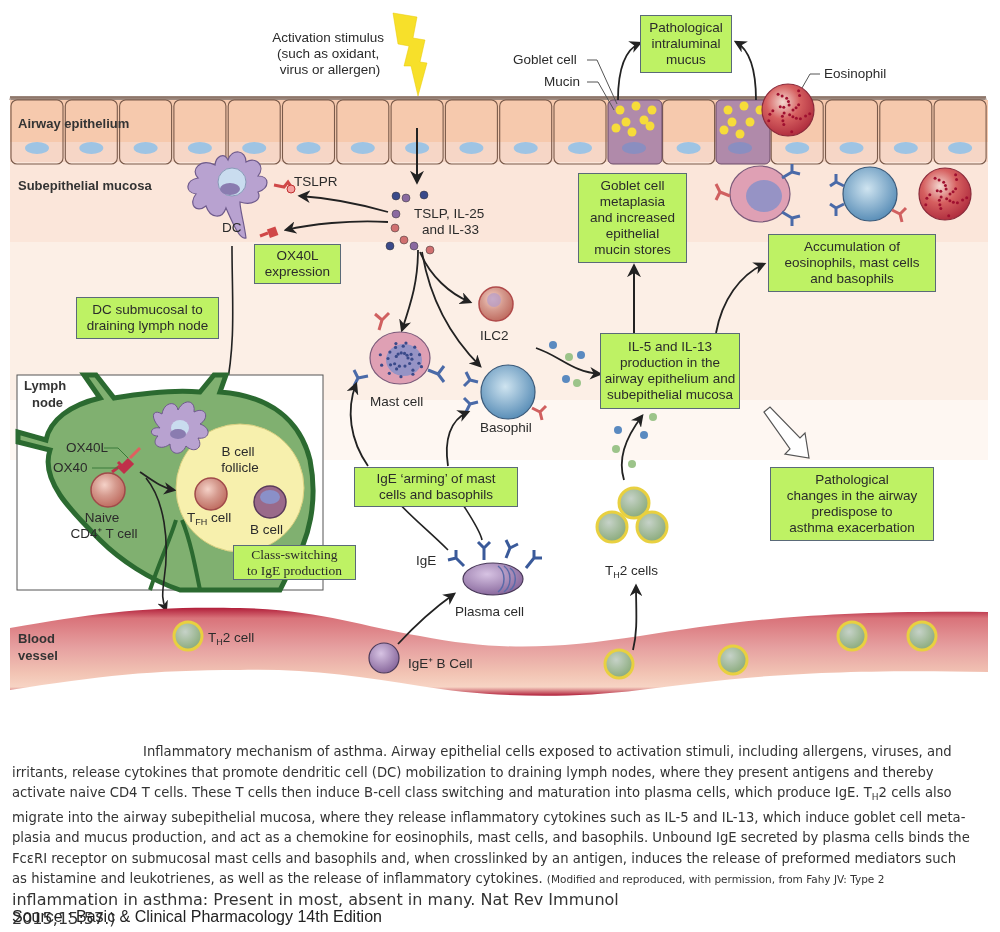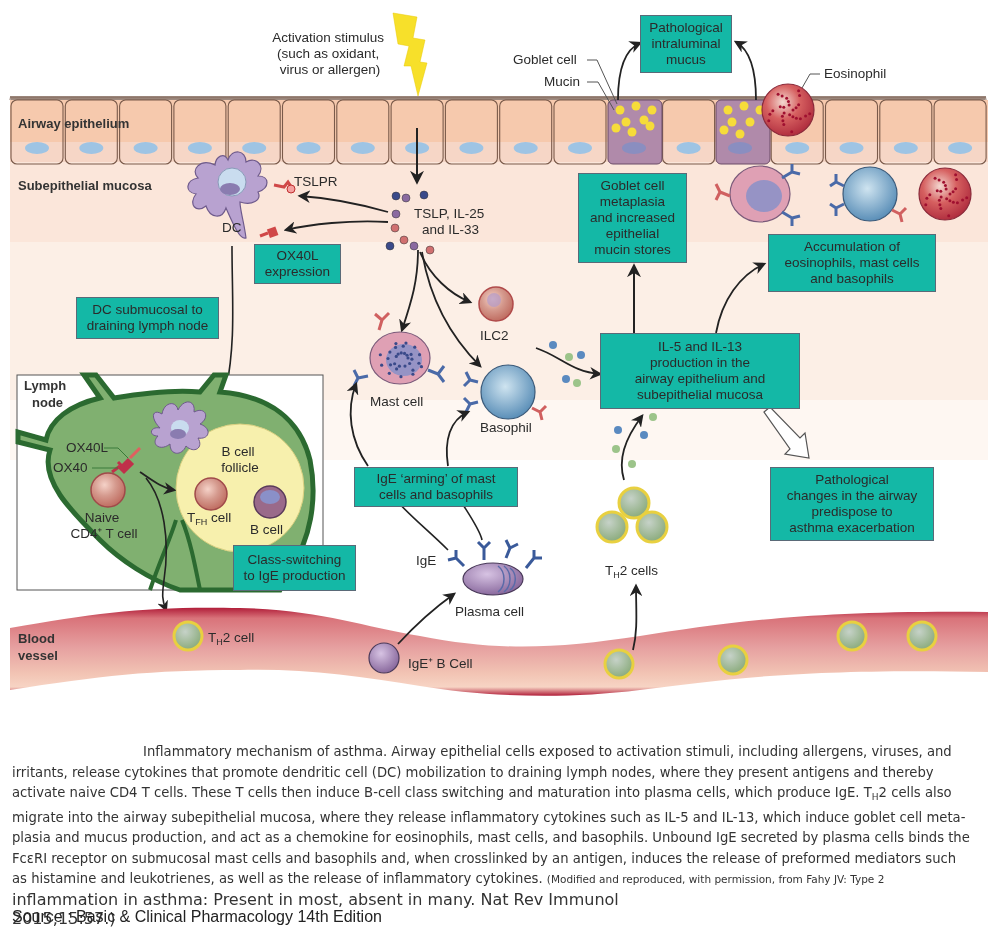--- a/index.html
+++ b/index.html
@@ -1,20 +1,20 @@
 <!DOCTYPE html>
 <html><head>
 <meta charset="utf-8">
 <style>
   html,body{margin:0;padding:0;background:#fff;}
   body{width:1000px;height:932px;position:relative;overflow:hidden;font-family:"Liberation Sans",sans-serif;color:#222;}
   #diagram{position:absolute;left:0;top:0;width:1000px;height:700px;}
   .lbl{font-family:"Liberation Sans",sans-serif;font-size:13.5px;fill:#2b2b2b;}
   .lblb{font-family:"Liberation Sans",sans-serif;font-size:13px;font-weight:bold;fill:#333;}
-  .box{position:absolute;background:#14b8a6;border:1px solid #5a6a78;box-sizing:border-box;
+  .box{position:absolute;background:#bef264;border:1px solid #5a6a78;box-sizing:border-box;
        font-family:"Liberation Sans",sans-serif;font-size:13.5px;line-height:16px;color:#2b2b2b;text-align:center;
        display:flex;align-items:center;justify-content:center;white-space:pre-line;padding:1px 3px;}
   #caption{position:absolute;left:12px;top:742px;width:960px;font-family:"DejaVu Sans",sans-serif;
        font-size:13.2px;line-height:20.5px;color:#333;}
   #caption .indent{display:inline-block;width:131px;}
   #caption .small{font-size:10.5px;}
   #credit{position:absolute;left:12px;top:890px;width:700px;font-family:"DejaVu Sans",sans-serif;font-size:16px;color:#333;}
   #source{position:absolute;left:12px;top:908px;font-family:"Liberation Sans",sans-serif;font-size:16px;color:#222;}
   sub.s{font-size:9px;vertical-align:-3px;}
 </style>
@@ -449,28 +449,28 @@
 and increased
 epithelial
 mucin stores</div>
 <div class="box" style="left:254px;top:244px;width:87px;height:40px;">OX40L
 expression</div>
 <div class="box" style="left:76px;top:297px;width:143px;height:42px;">DC submucosal to
 draining lymph node</div>
 <div class="box" style="left:768px;top:234px;width:168px;height:58px;text-align:center;">Accumulation of
 eosinophils, mast cells
 and basophils</div>
-<div class="box" style="left:600px;top:333px;width:200px;height:76px;">IL-5 and IL-13
+<div class="box" style="left:600px;top:333px;width:140px;height:76px;">IL-5 and IL-13
 production in the
 airway epithelium and
 subepithelial mucosa</div>
 <div class="box" style="left:354px;top:467px;width:164px;height:40px;">IgE ‘arming’ of mast
 cells and basophils</div>
 <div class="box" style="left:770px;top:467px;width:164px;height:74px;">Pathological
 changes in the airway
 predispose to
 asthma exacerbation</div>
-<div class="box" style="left:233px;top:545px;width:123px;height:46px;">Class-switching
+<div class="box" style="left:233px;top:545px;width:123px;height:35px;font-family:Liberation Serif, serif;">Class-switching
 to IgE production</div>
 
 <div id="caption"><span class="indent"></span><span>Inflammatory mechanism of asthma. Airway epithelial cells exposed to activation stimuli, including allergens, viruses, and irritants, release cytokines that promote dendritic cell (DC) mobilization to draining lymph nodes, where they present antigens and thereby activate naive CD4 T cells. These T cells then induce B-cell class switching and maturation into plasma cells, which produce IgE. T</span><sub class="s">H</sub><span>2 cells also migrate into the airway subepithelial mucosa, where they release inflammatory cytokines such as IL-5 and IL-13, which induce goblet cell meta-plasia and mucus production, and act as a chemokine for eosinophils, mast cells, and basophils. Unbound IgE secreted by plasma cells binds the FcεRI receptor on submucosal mast cells and basophils and, when crosslinked by an antigen, induces the release of preformed mediators such as histamine and leukotrienes, as well as the release of inflammatory cytokines. </span><span class="small">(Modified and reproduced, with permission, from Fahy JV: Type 2</span></div>
 <div id="credit">inflammation in asthma: Present in most, absent in many. Nat Rev Immunol 2015;15:57.)</div>
 <div id="source">Source : Basic &amp; Clinical Pharmacology 14th Edition</div>
 
 </body></html>

